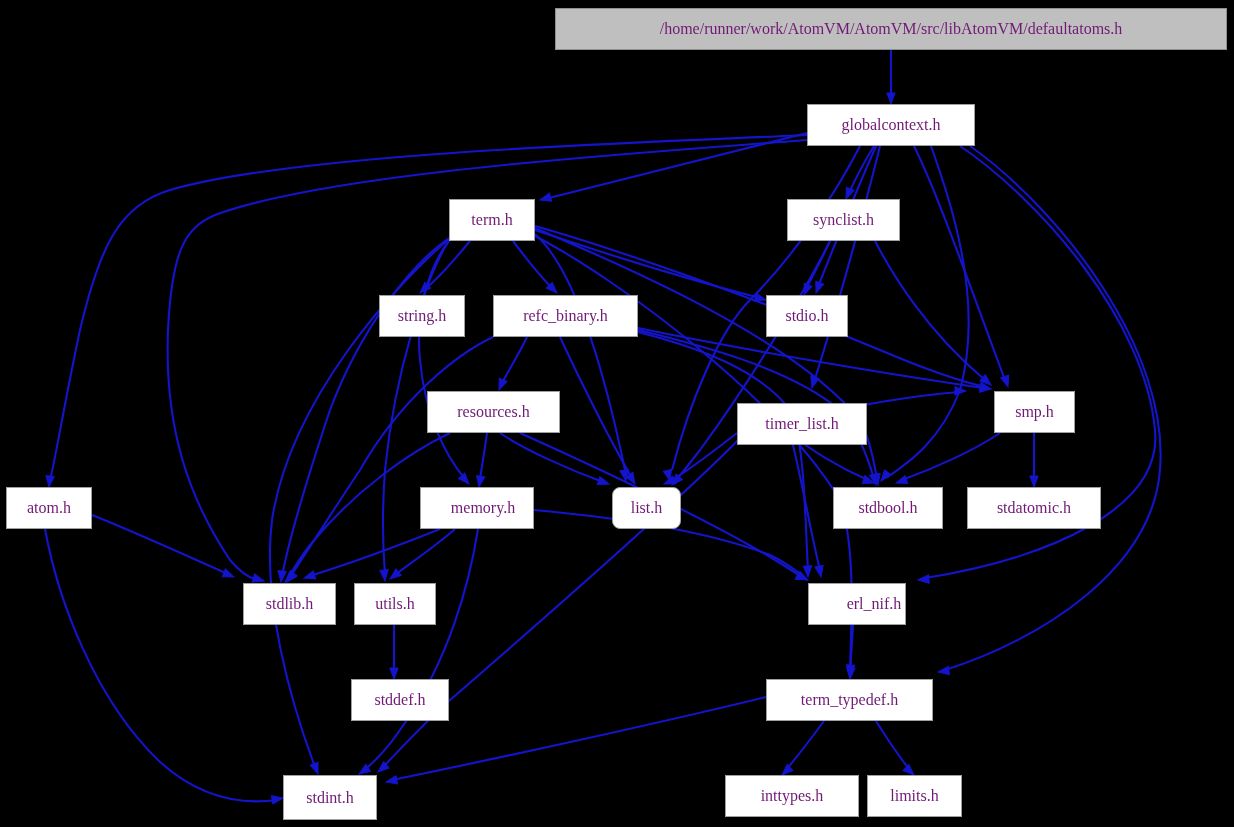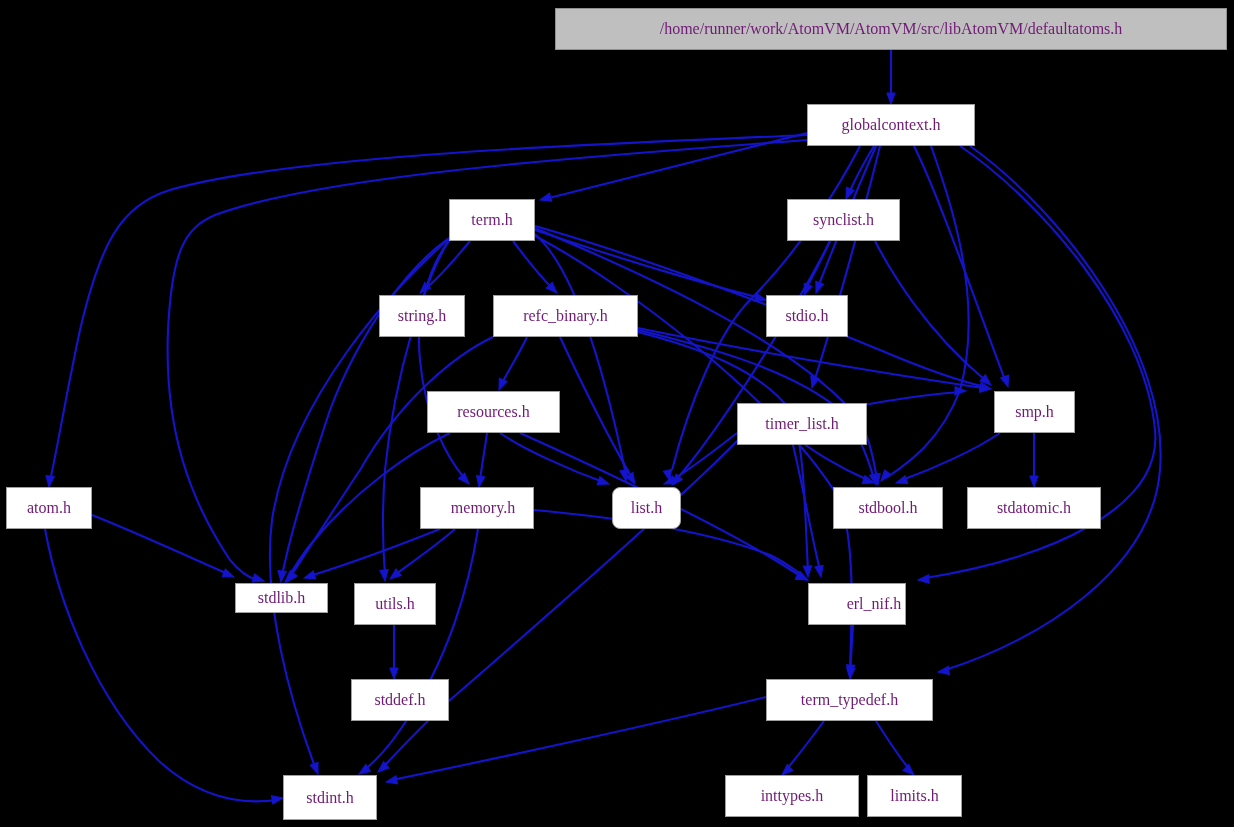--- a/index.html
+++ b/index.html
@@ -287,21 +287,21 @@
       <div class="node" style="left: 493px; top: 295px; width: 145px; height: 42px;">refc_binary.h</div>
       <div class="node" style="left: 766px; top: 295px; width: 82px; height: 42px;">stdio.h</div>
       <div class="node" style="left: 427px; top: 391px; width: 133px; height: 42px;">resources.h</div>
       <div class="node" style="left: 737px; top: 391px; width: 130px; height: 42px; margin-top: 12px;">timer_list.h</div>
       <div class="node" style="left: 994px; top: 391px; width: 81px; height: 42px;">smp.h</div>
       <div class="node" style="left: 6px; top: 487px; width: 86px; height: 42px;">atom.h</div>
       <div class="node" style="left: 420px; top: 487px; width: 114px; height: 42px; padding-left: 12px;">memory.h</div>
       <div class="node" style="left: 612px; top: 487px; width: 69px; height: 42px; border-radius: 8px;">list.h</div>
       <div class="node" style="left: 833px; top: 487px; width: 110px; height: 42px;">stdbool.h</div>
       <div class="node" style="left: 967px; top: 487px; width: 134px; height: 42px;">stdatomic.h</div>
-      <div class="node" style="left: 235px; top: 583px; width: 93px; height: 30px;">stdlib.h</div>
+      <div class="node" style="left: 243px; top: 583px; width: 93px; height: 42px;">stdlib.h</div>
       <div class="node" style="left: 354px; top: 583px; width: 82px; height: 42px;">utils.h</div>
       <div class="node" style="left: 808px; top: 583px; width: 98px; height: 42px; padding-left: 34px;">erl_nif.h</div>
       <div class="node" style="left: 343px; top: 679px; width: 98px; height: 42px; margin-left: 8px;">stddef.h</div>
       <div class="node" style="left: 766px; top: 679px; width: 167px; height: 42px;">term_typedef.h</div>
       <div class="node" style="left: 283px; top: 775px; width: 94px; height: 45px;">stdint.h</div>
       <div class="node" style="left: 725px; top: 775px; width: 134px; height: 42px;">inttypes.h</div>
       <div class="node" style="left: 867px; top: 775px; width: 95px; height: 42px;">limits.h</div>
     </div>
 </div>
 

